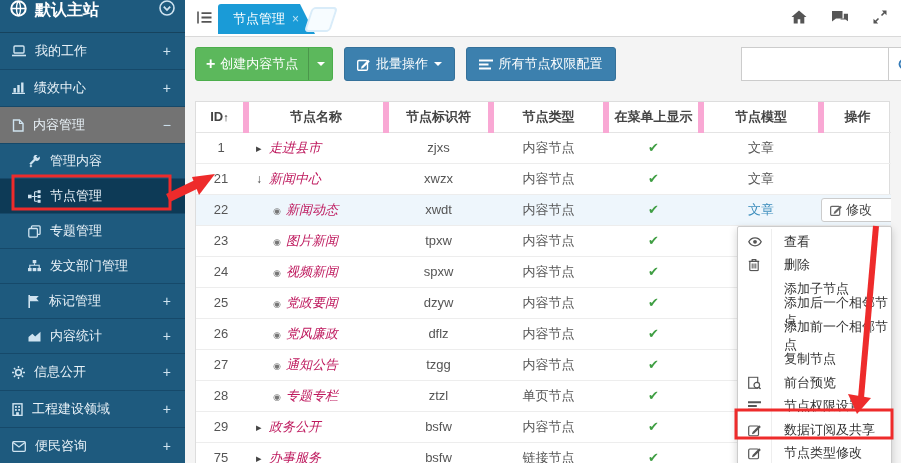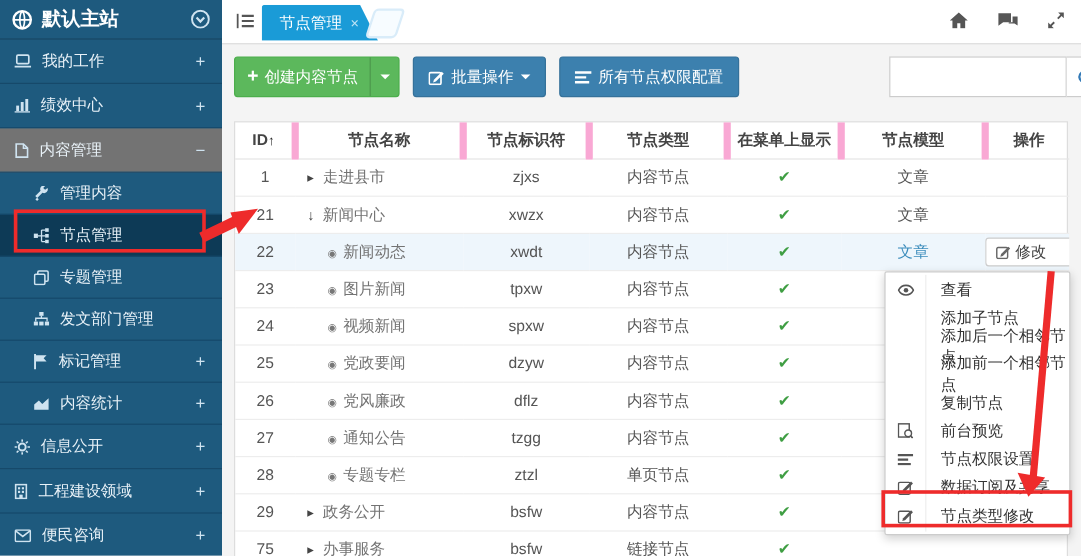--- a/index.html
+++ b/index.html
@@ -2,21 +2,21 @@
 <html><head>
 <meta charset="utf-8">
 <style>
   * { margin:0; padding:0; box-sizing:border-box; }
   html,body { width:901px; height:463px; overflow:hidden; background:#f4f4f4;
     font-family:"Liberation Sans","DejaVu Sans",sans-serif; font-size:13px; color:#333; }
   svg { display:block; }
 
   
   .sidebar { position:absolute; left:0; top:0; width:185px; height:463px; background:#1e5a7e; z-index:5; }
-  .brand { height:33px; display:flex; align-items:center; padding:0 10px; color:#fff;
+  .brand { height:33px; display:flex; padding:0 10px; color:#fff;
     border-bottom:1px solid rgba(0,0,0,.25); }
   .brand-title { font-size:16px; font-weight:bold; margin-left:8px; flex:1; }
   .s-item { position:relative; display:flex; align-items:center; padding:0 12px; color:#e9f2f8;
     border-bottom:1px solid #16496a; cursor:pointer; }
   .s-parent { height:37px; }
   .s-sub { height:35px; padding-left:28px; }
   .s-item .lbl { margin-left:9px; }
   .s-suffix { position:absolute; right:14px; color:#cfe3f0; font-size:14px; }
   .s-active-parent { background:#737373; }
   .s-selected { background:#0d3a56; }
@@ -61,21 +61,21 @@
   th { font-size:13px; color:#444; font-weight:bold; text-align:center; border-right:6px solid #f9a8d4; }
   th:last-child { border-right:none; }
   tbody tr { height:31px; border-bottom:1px solid #ededed; }
   td { text-align:center; color:#555; }
   .c-name { text-align:left; }
   .lvl1 .c-name { padding-left:10px; }
   .lvl2 .c-name { padding-left:27px; }
   .tg { display:inline-block; width:13px; color:#444; font-size:11px; }
   .tg-dot { font-size:9px; color:#777; }
   .tg-down { font-weight:bold; font-size:12px; }
-  .nm { color:#737373; cursor:pointer; }
+  .nm { color:#be185d; cursor:pointer;font-style:italic; }
   .ck { color:#3f9e43; font-size:13px; font-weight:bold; }
   .row-hl { background:#eef6fc; }
   .model-link { color:#3c8dbc; cursor:pointer; }
   .sort { font-size:11px; color:#222; }
 
   
   .edit-btn { display:inline-flex; height:24px; border:1px solid #ccc; border-radius:3px; background:#fff;
     align-items:center; cursor:pointer;gap:48px; }
   .edit-main { display:flex; align-items:center; gap:4px; padding:0 8px; color:#444; }
   .edit-caret { width:20px; align-self:stretch; display:flex; align-items:center; justify-content:center;
@@ -475,20 +475,30 @@
   <div class="cm-item">
     <span class="cm-ic">
       <svg width="14" height="12" viewBox="0 0 14 12">
           <path d="M7 1.8C4 1.8 1.7 4 0.8 5.8 1.7 7.6 4 9.8 7 9.8s5.3-2.2 6.2-4C12.3 4 10 1.8 7 1.8z" fill="none" stroke="#555" stroke-width="1.3"></path>
           <circle cx="7" cy="5.8" r="1.9" fill="#555"></circle>
         </svg>
     </span>
     <span>查看</span>
   </div>
   <div class="cm-item">
+    <span class="cm-ic">
+      <svg width="12" height="13" viewBox="0 0 12 13">
+          <path d="M0.8 2.8h10.4M4.2 2.5V1h3.6v1.5" fill="none" stroke="#555" stroke-width="1.2"></path>
+          <rect x="1.8" y="2.8" width="8.4" height="9.4" rx="1" fill="none" stroke="#555" stroke-width="1.2"></rect>
+          <path d="M4.2 5v5M6 5v5M7.8 5v5" stroke="#555" stroke-width="1"></path>
+        </svg>
+    </span>
+    <span>删除</span>
+  </div>
+  <div class="cm-item">
     <span class="cm-ic"></span>
     <span>添加子节点</span>
   </div>
   <div class="cm-item">
     <span class="cm-ic"></span>
     <span>添加后一个相邻节点</span>
   </div>
   <div class="cm-item">
     <span class="cm-ic"></span>
     <span>添加前一个相邻节点</span>

